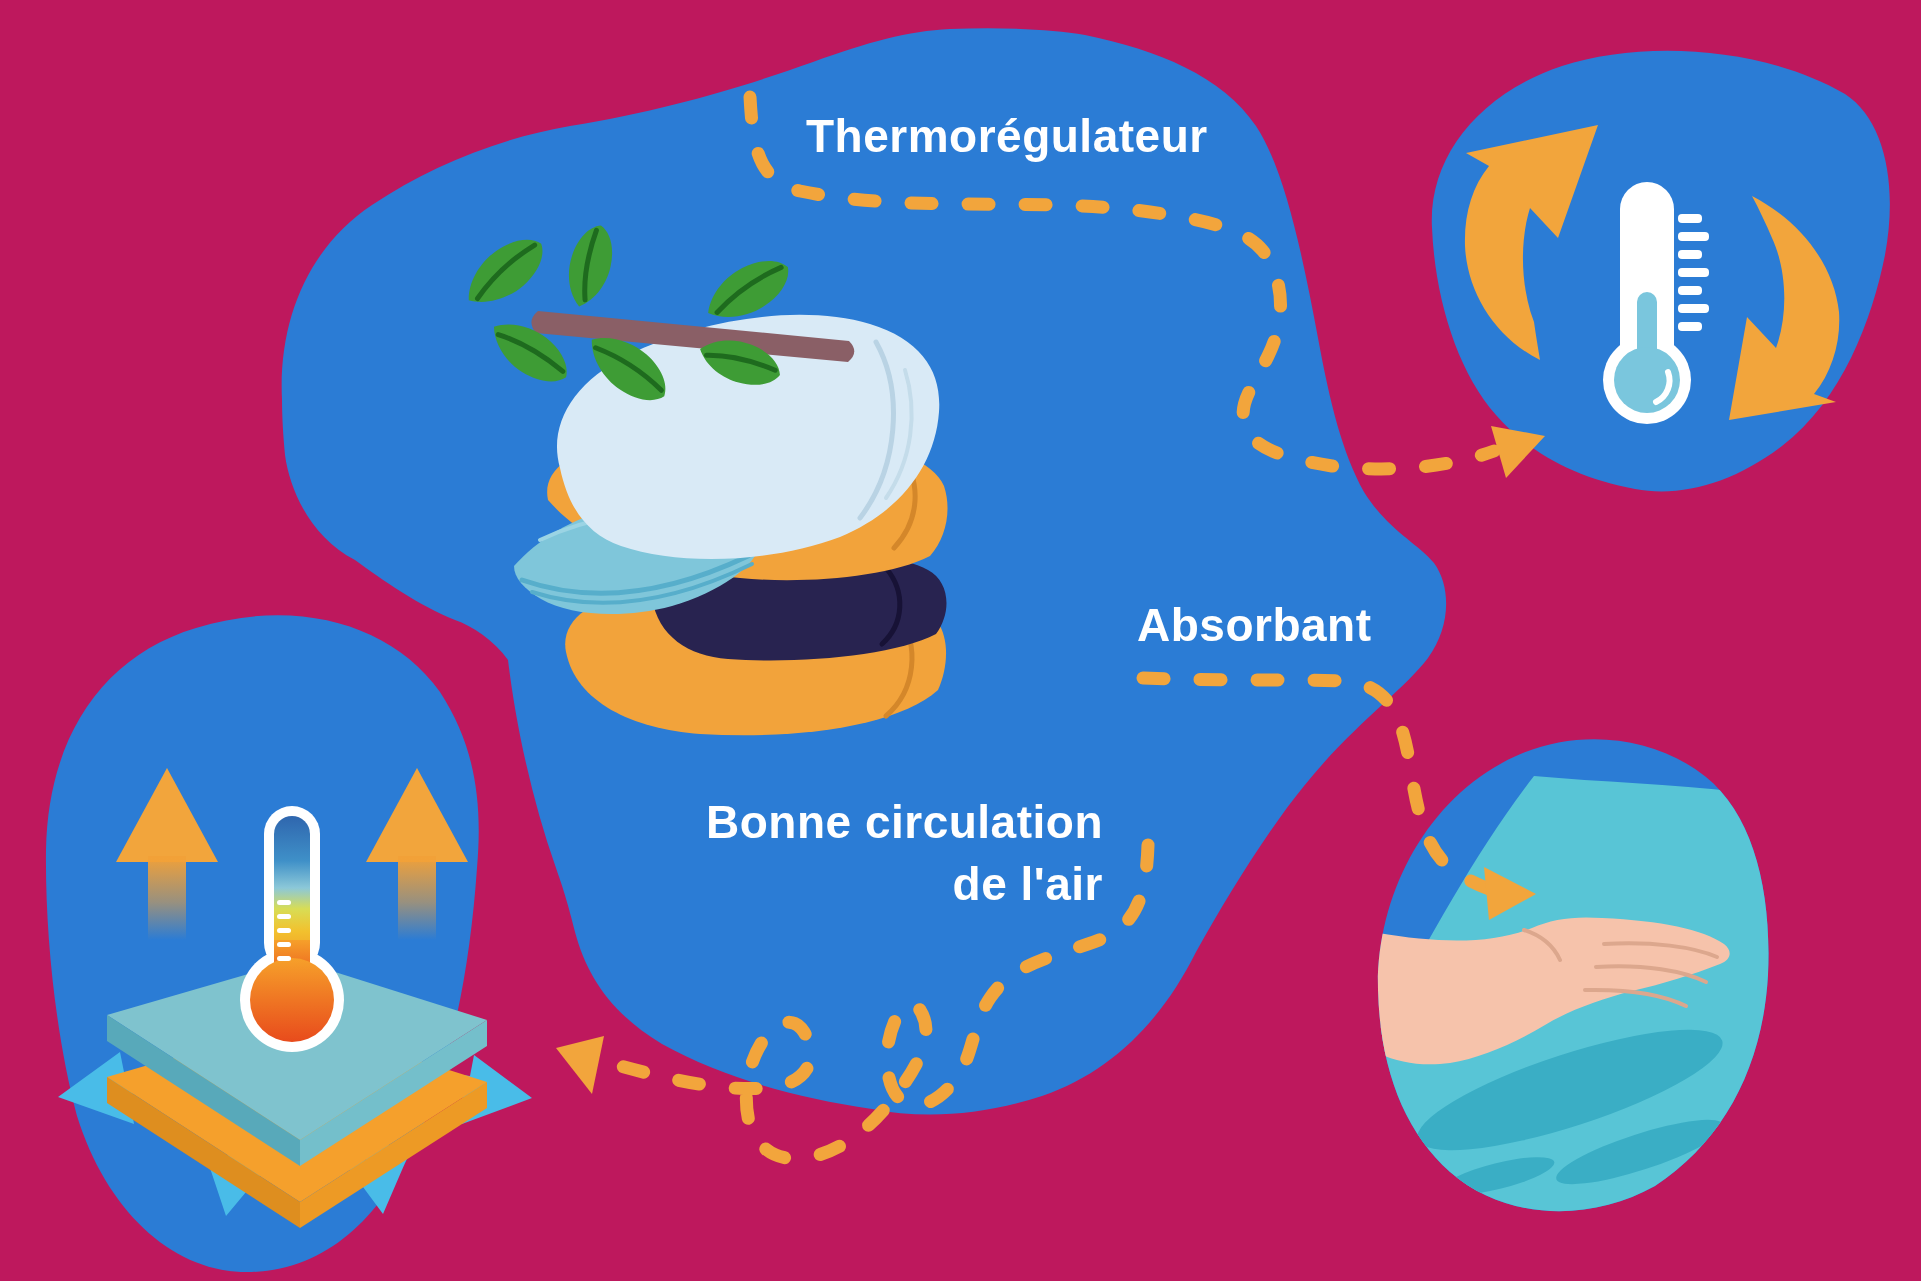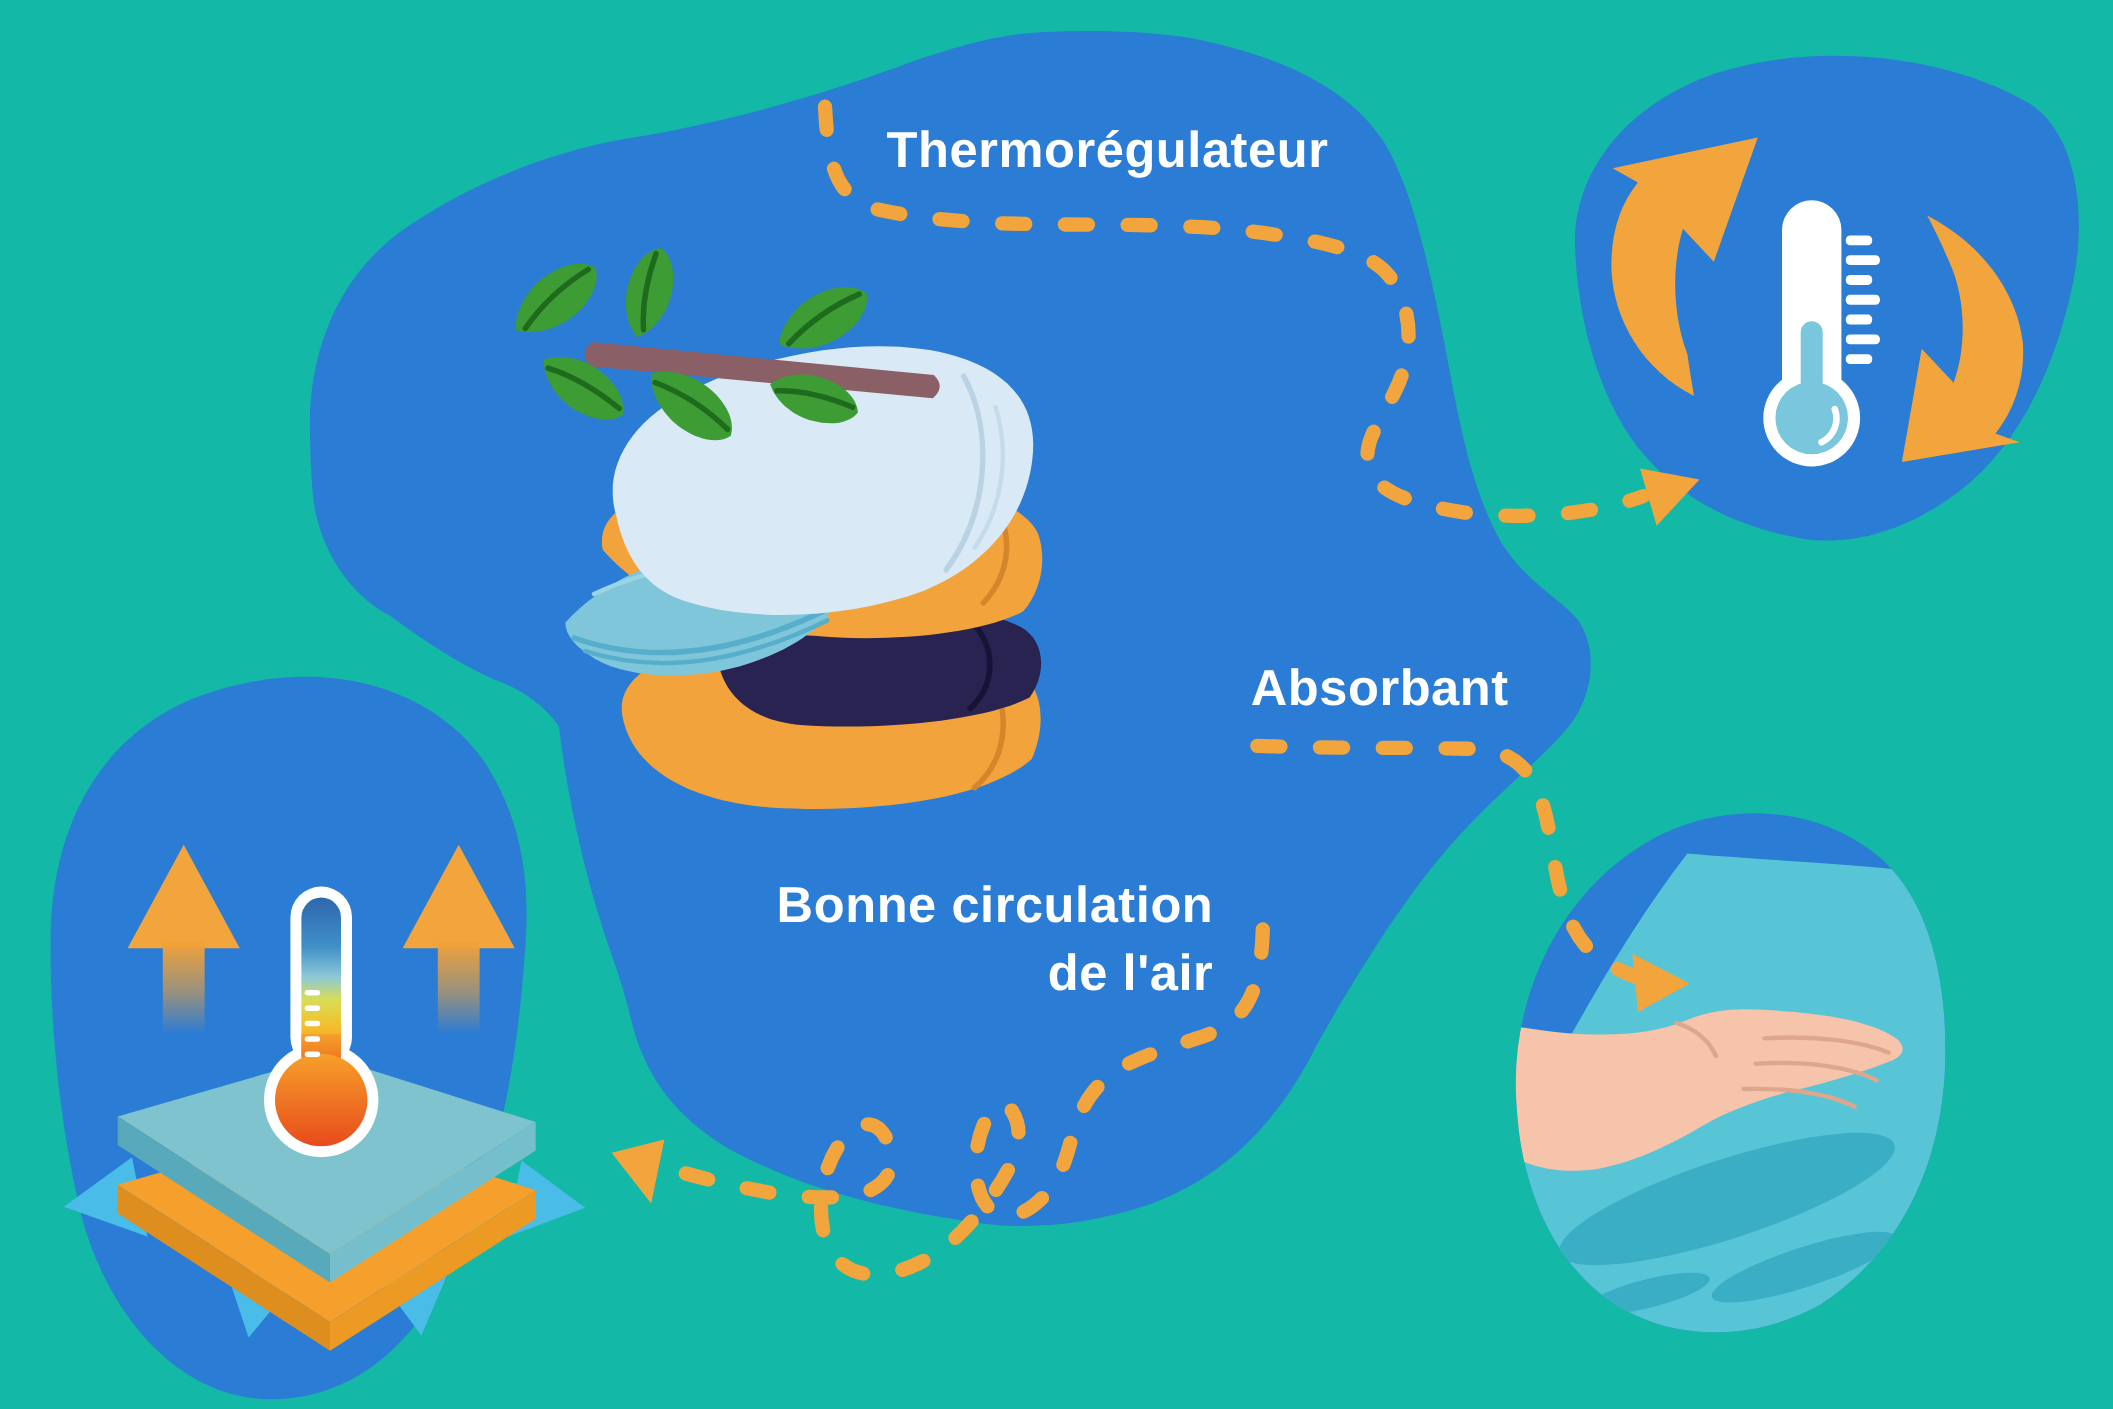--- a/index.html
+++ b/index.html
@@ -1,16 +1,16 @@
 <!DOCTYPE html>
 <html><head>
 <meta charset="utf-8">
 <style>
   html,body{margin:0;padding:0;background:#000;}
-  .canvas{position:relative;width:1921px;height:1281px;background:#14b8a6;overflow:hidden;
+  .canvas{position:relative;width:1921px;height:1281px;background:#be185d;overflow:hidden;
           font-family:"Liberation Sans",sans-serif;}
   svg{position:absolute;left:0;top:0;}
   .label{font-family:"Liberation Sans",sans-serif;font-weight:bold;font-size:46px;
          fill:#ffffff;letter-spacing:0.5px;}
 </style>
 </head>
 <body>
 
 <div class="canvas">
 <svg width="1921" height="1281" viewBox="0 0 1921 1281">

